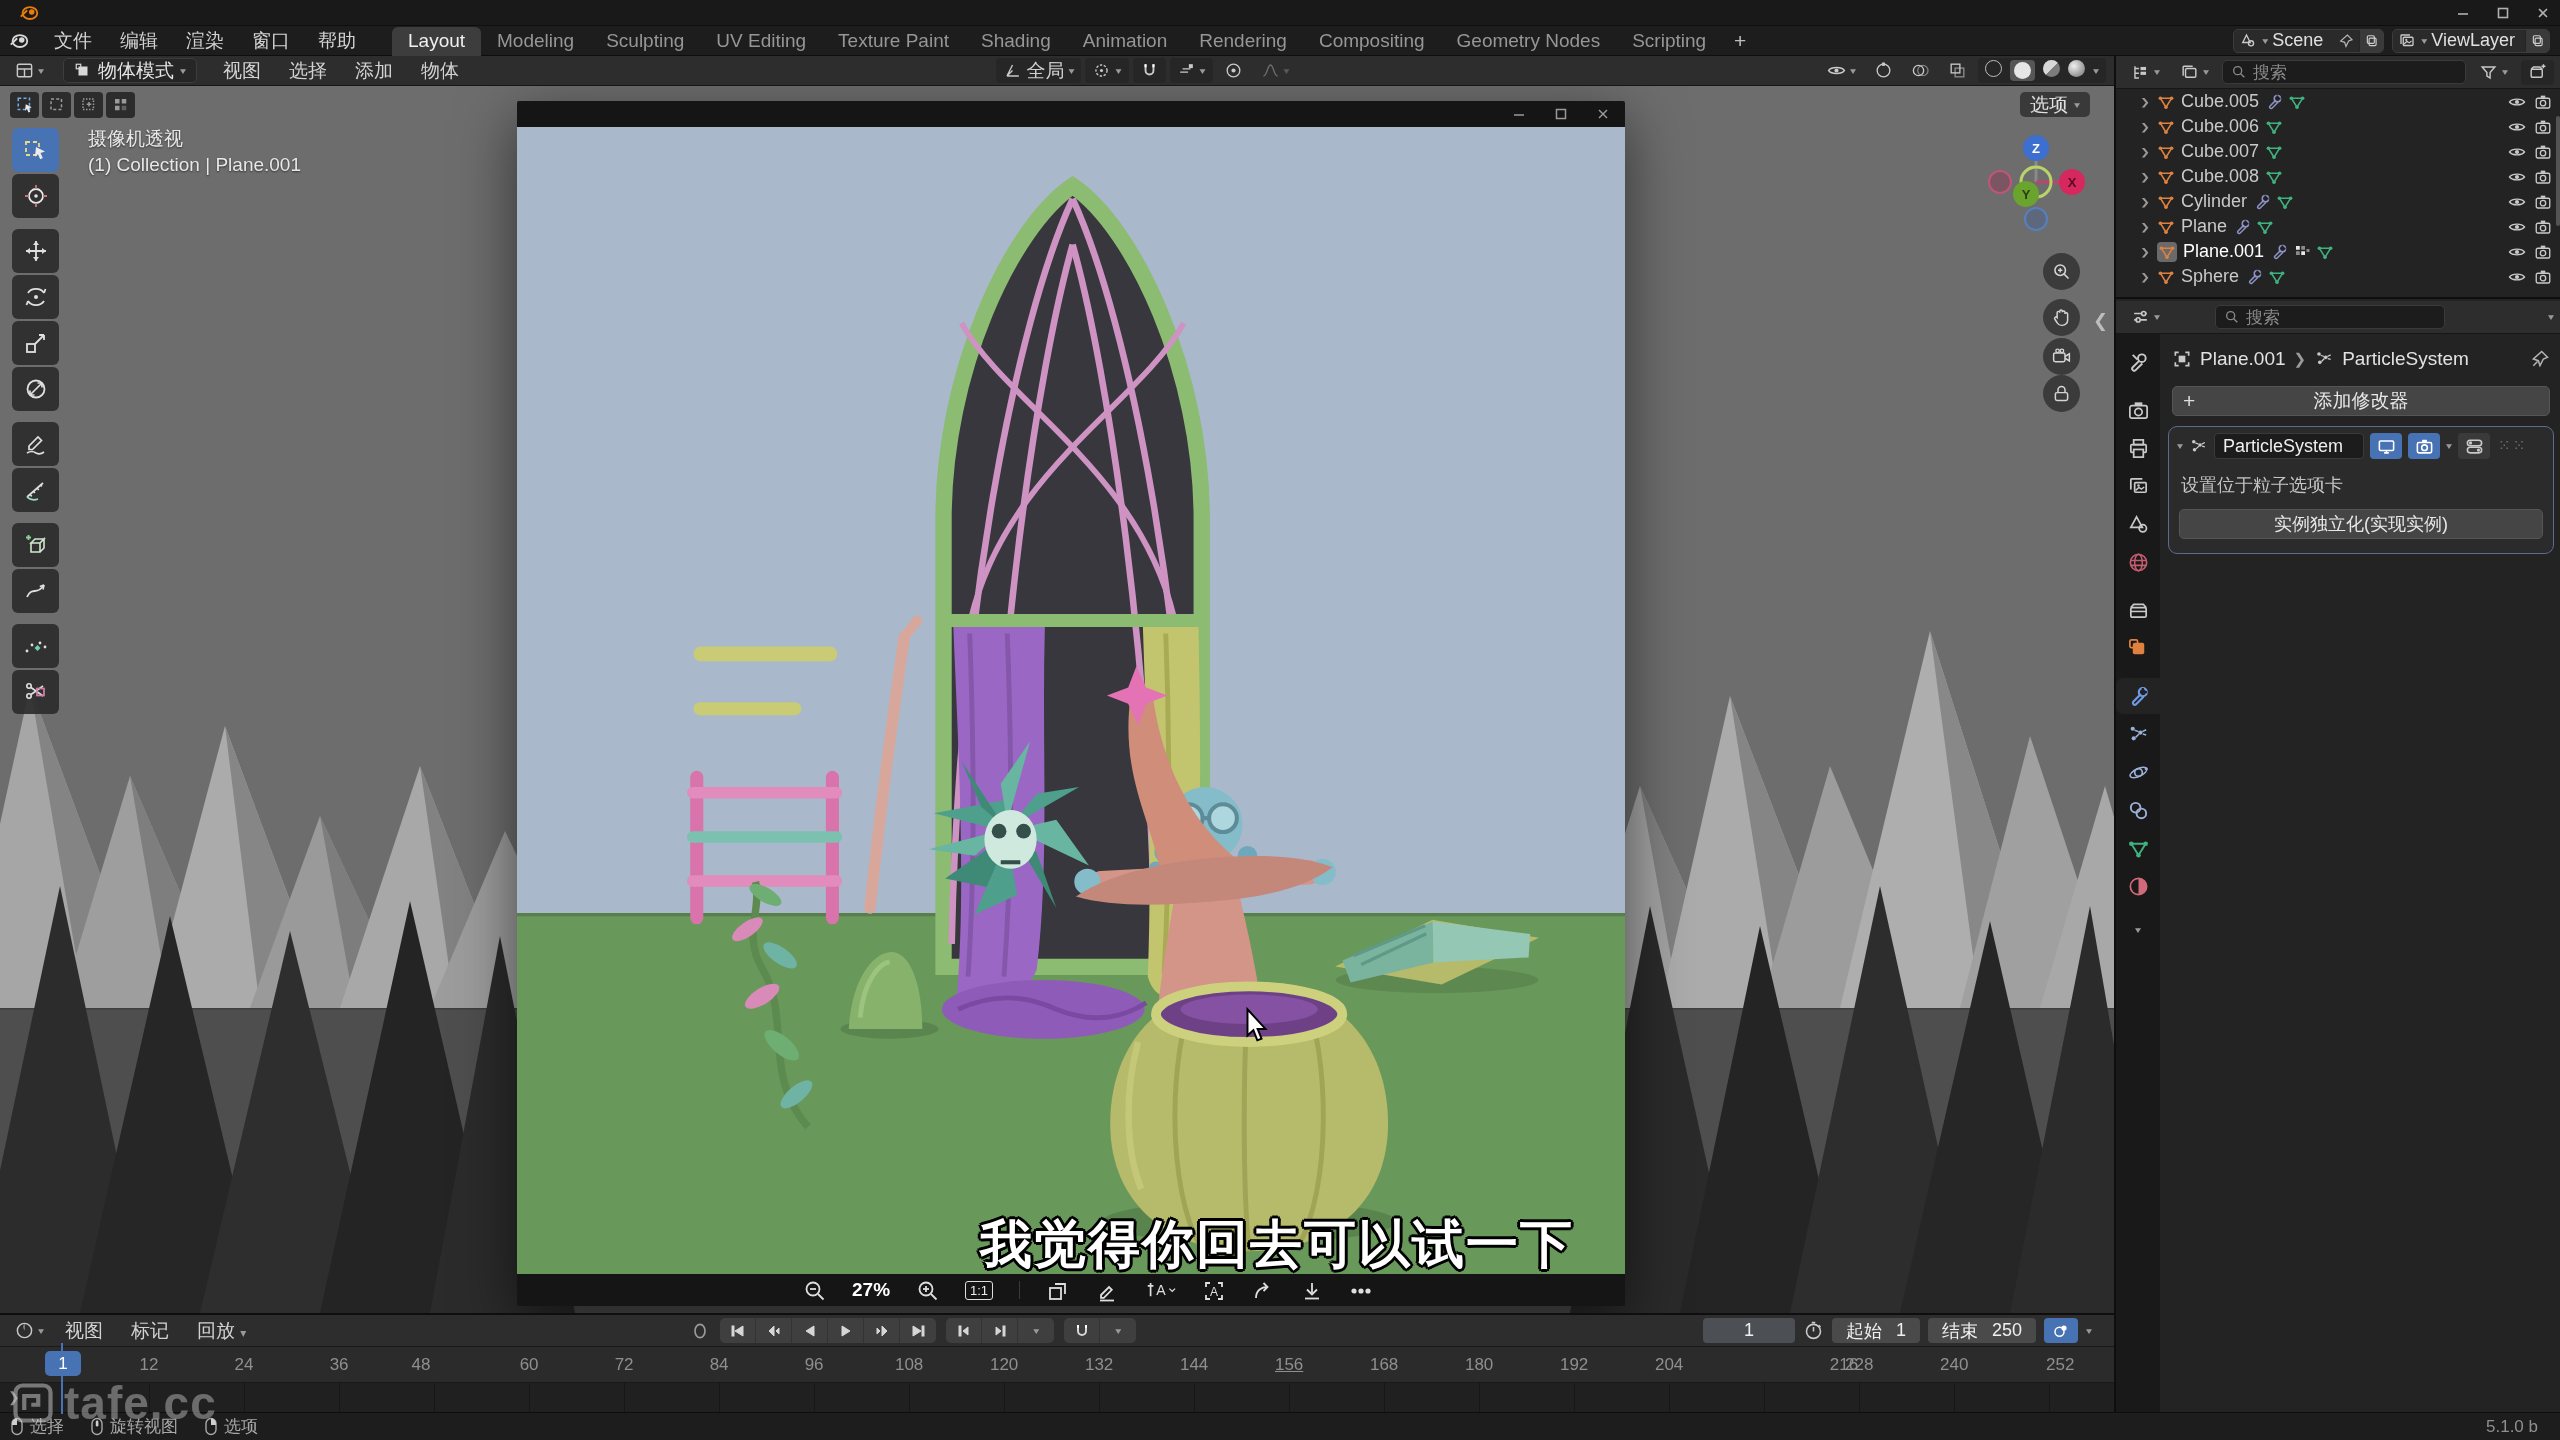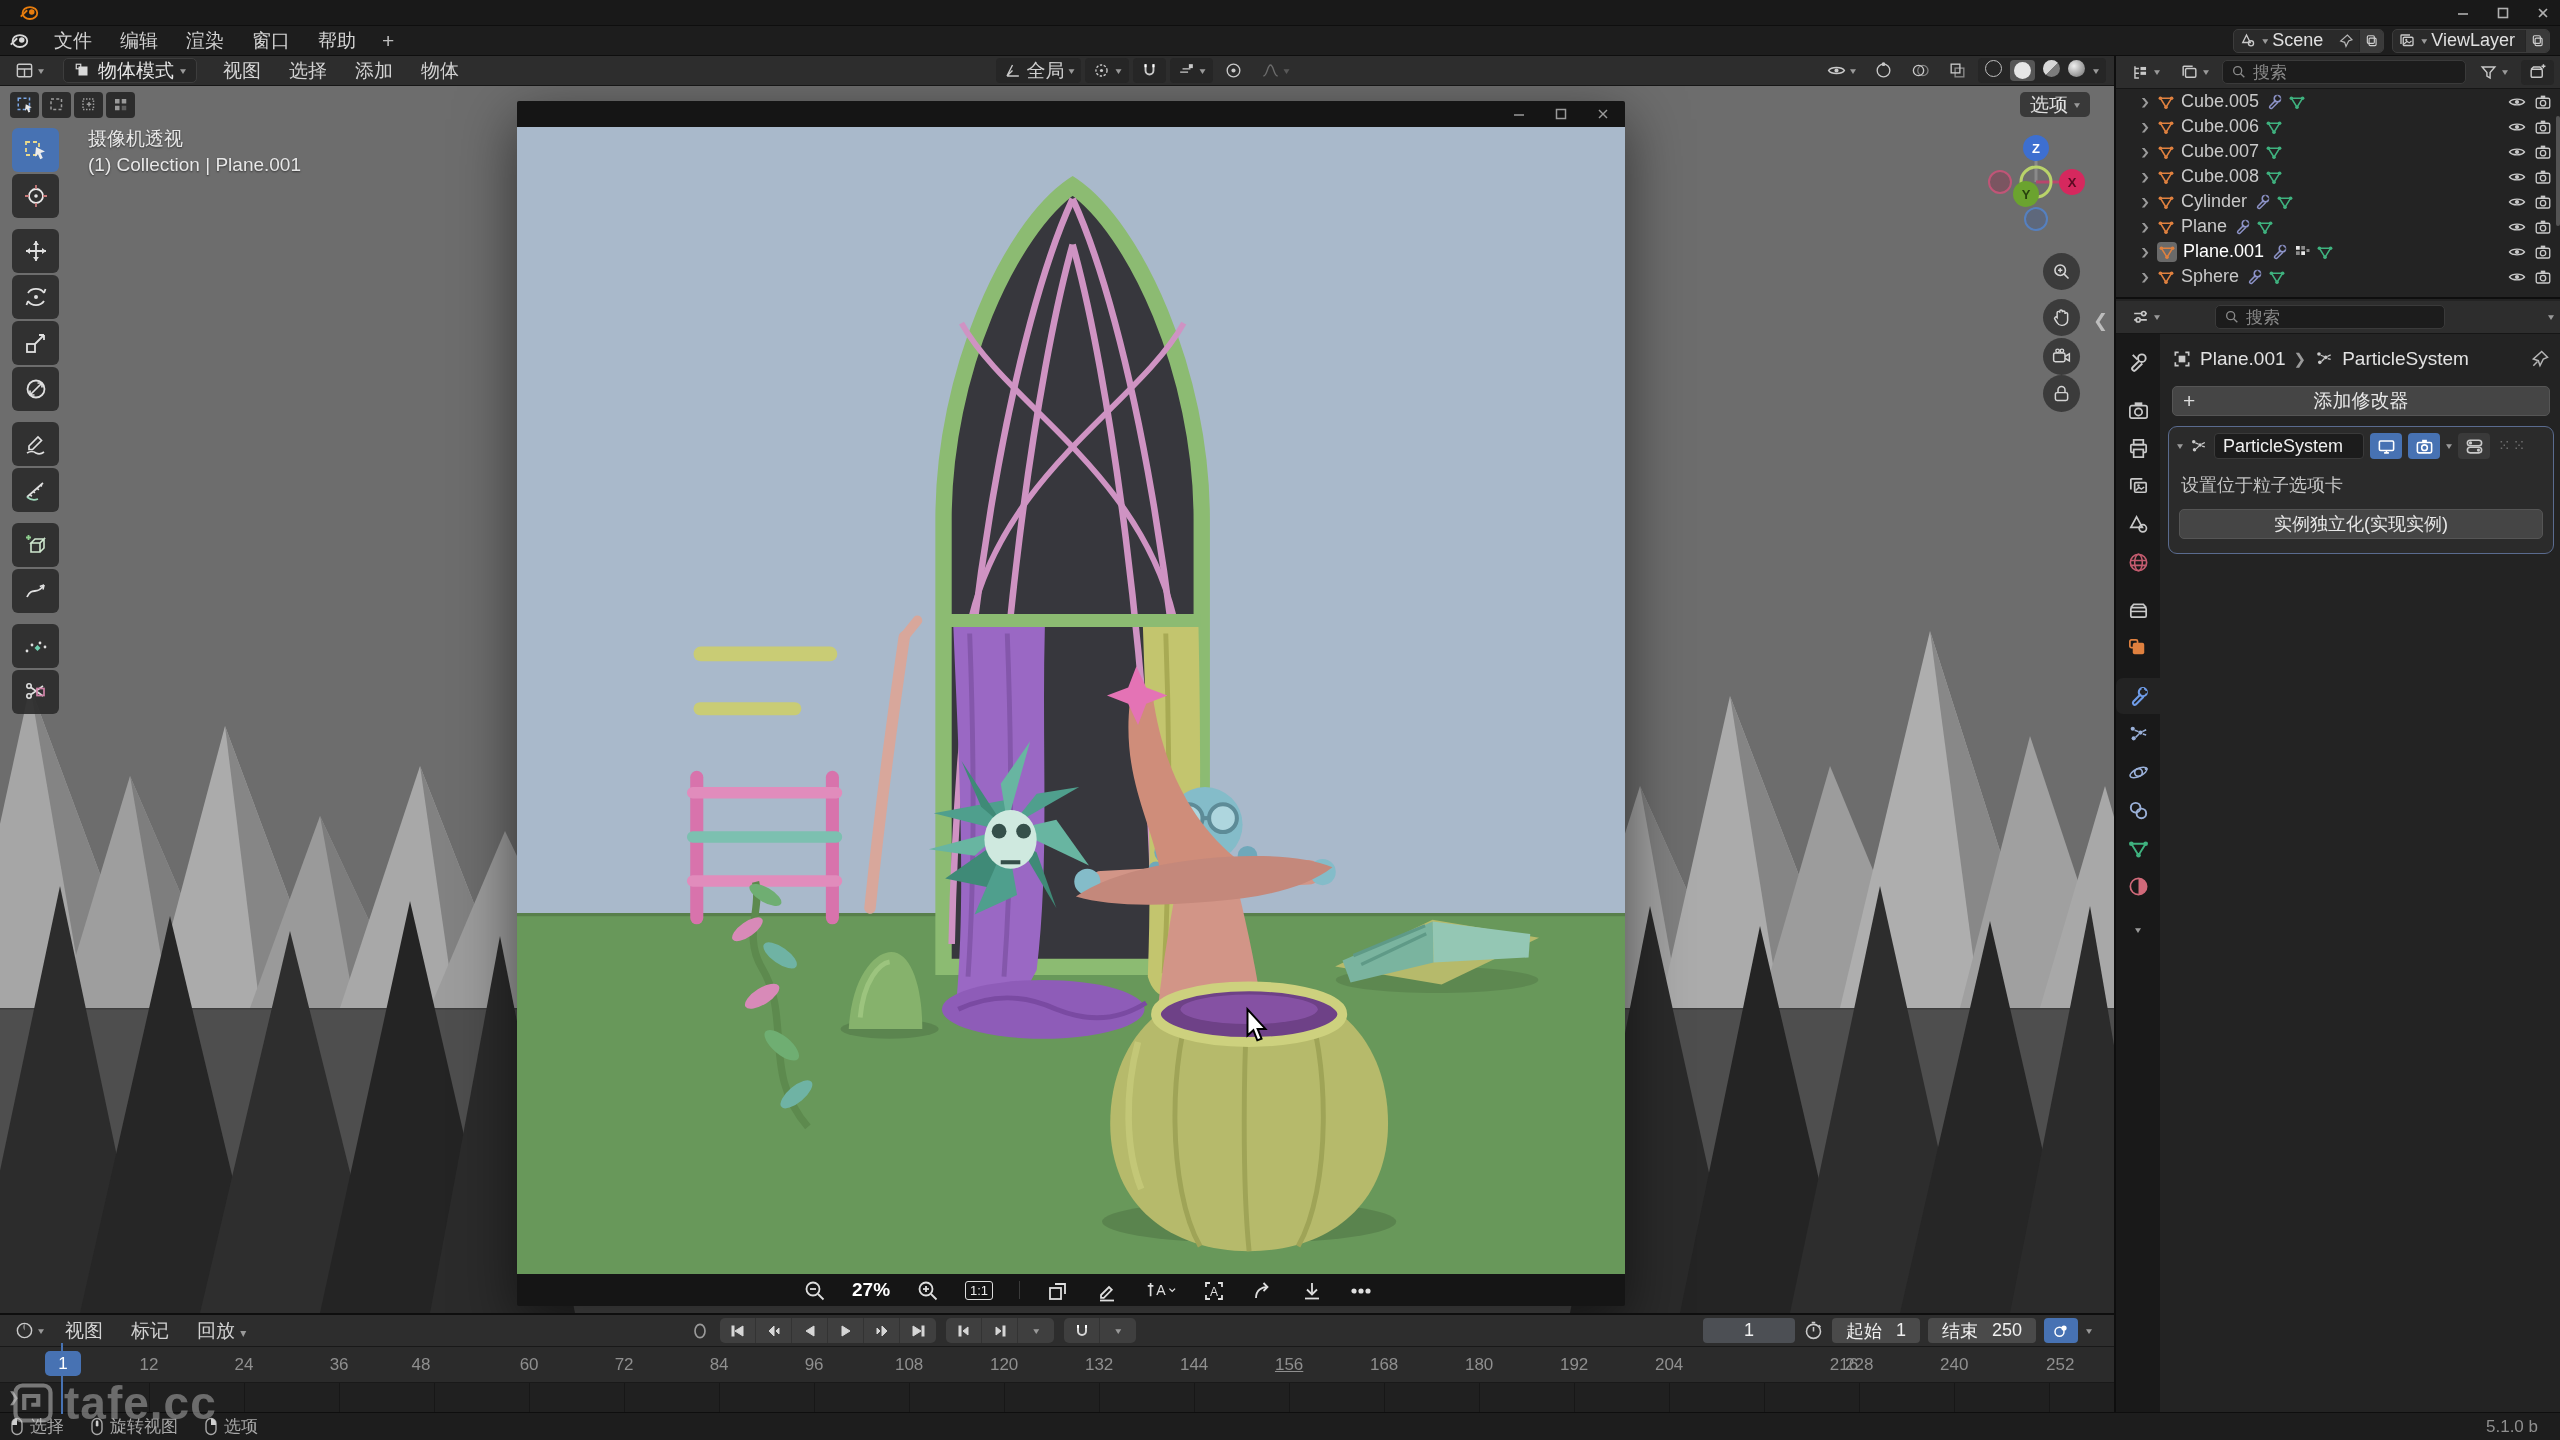--- a/index.html
+++ b/index.html
@@ -187,20 +187,33 @@
     </div>
   </div>
 
   <div class="topbar">
     <svg class="blender-logo" viewBox="0 0 24 24">
       <ellipse cx="13" cy="12" rx="8" ry="6.5" fill="none" stroke="#d8d8d8" stroke-width="2"></ellipse>
       <circle cx="15" cy="11" r="3" fill="#d8d8d8"></circle>
         <path d="M3 16 L10 9" stroke="#d8d8d8" stroke-width="2"></path>
     </svg>
     <div id="topbar-menus"><div class="menu-item" style="display: inline-block;">文件</div><div class="menu-item" style="display: inline-block;">编辑</div><div class="menu-item" style="display: inline-block;">渲染</div><div class="menu-item" style="display: inline-block;">窗口</div><div class="menu-item" style="display: inline-block;">帮助</div></div>
+    <div class="tabs" id="workspace-tabs">
+        <div class="tab active">Layout</div>
+        <div class="tab">Modeling</div>
+        <div class="tab">Sculpting</div>
+        <div class="tab">UV Editing</div>
+        <div class="tab">Texture Paint</div>
+        <div class="tab">Shading</div>
+        <div class="tab">Animation</div>
+        <div class="tab">Rendering</div>
+        <div class="tab">Compositing</div>
+        <div class="tab">Geometry Nodes</div>
+        <div class="tab">Scripting</div>
+      </div>
     <span class="tab-plus">+</span>
     <div class="idblock">
       <div class="idwidget">
         <span class="icon">
           <svg width="18" height="18" viewBox="0 0 24 24">
               <path d="M10 4 L15 14 H5 Z" fill="none" stroke="#c9c9c9" stroke-width="1.8"></path>
               <circle cx="16" cy="15" r="3.4" fill="none" stroke="#c9c9c9" stroke-width="1.8"></circle>
             </svg>
         </span>
           <span class="chev">▾</span>
@@ -714,20 +727,21 @@
               <line x1="5" y1="19.5" x2="19" y2="19.5"></line>
             </svg>
           <svg>
               <circle cx="5" cy="12" r="1.7" fill="#dedede"></circle>
               <circle cx="12" cy="12" r="1.7" fill="#dedede"></circle>
               <circle cx="19" cy="12" r="1.7" fill="#dedede"></circle>
             </svg>
         </div>
       </div>
 
+      <div class="subtitle">我觉得你回去可以试一下</div>
     </div>
 
     <div class="timeline">
       <div class="tl-header">
         <span class="hbtn plain">
           <svg viewBox="0 0 24 24" width="19" height="19">
               <circle cx="12" cy="12" r="9" fill="none" stroke="#c9c9c9" stroke-width="1.8"></circle>
               <path d="M12 12 a9 9 0 0 1 0,-9 Z" fill="#c9c9c9"></path>
             </svg>
           <span class="chev">▾</span>

